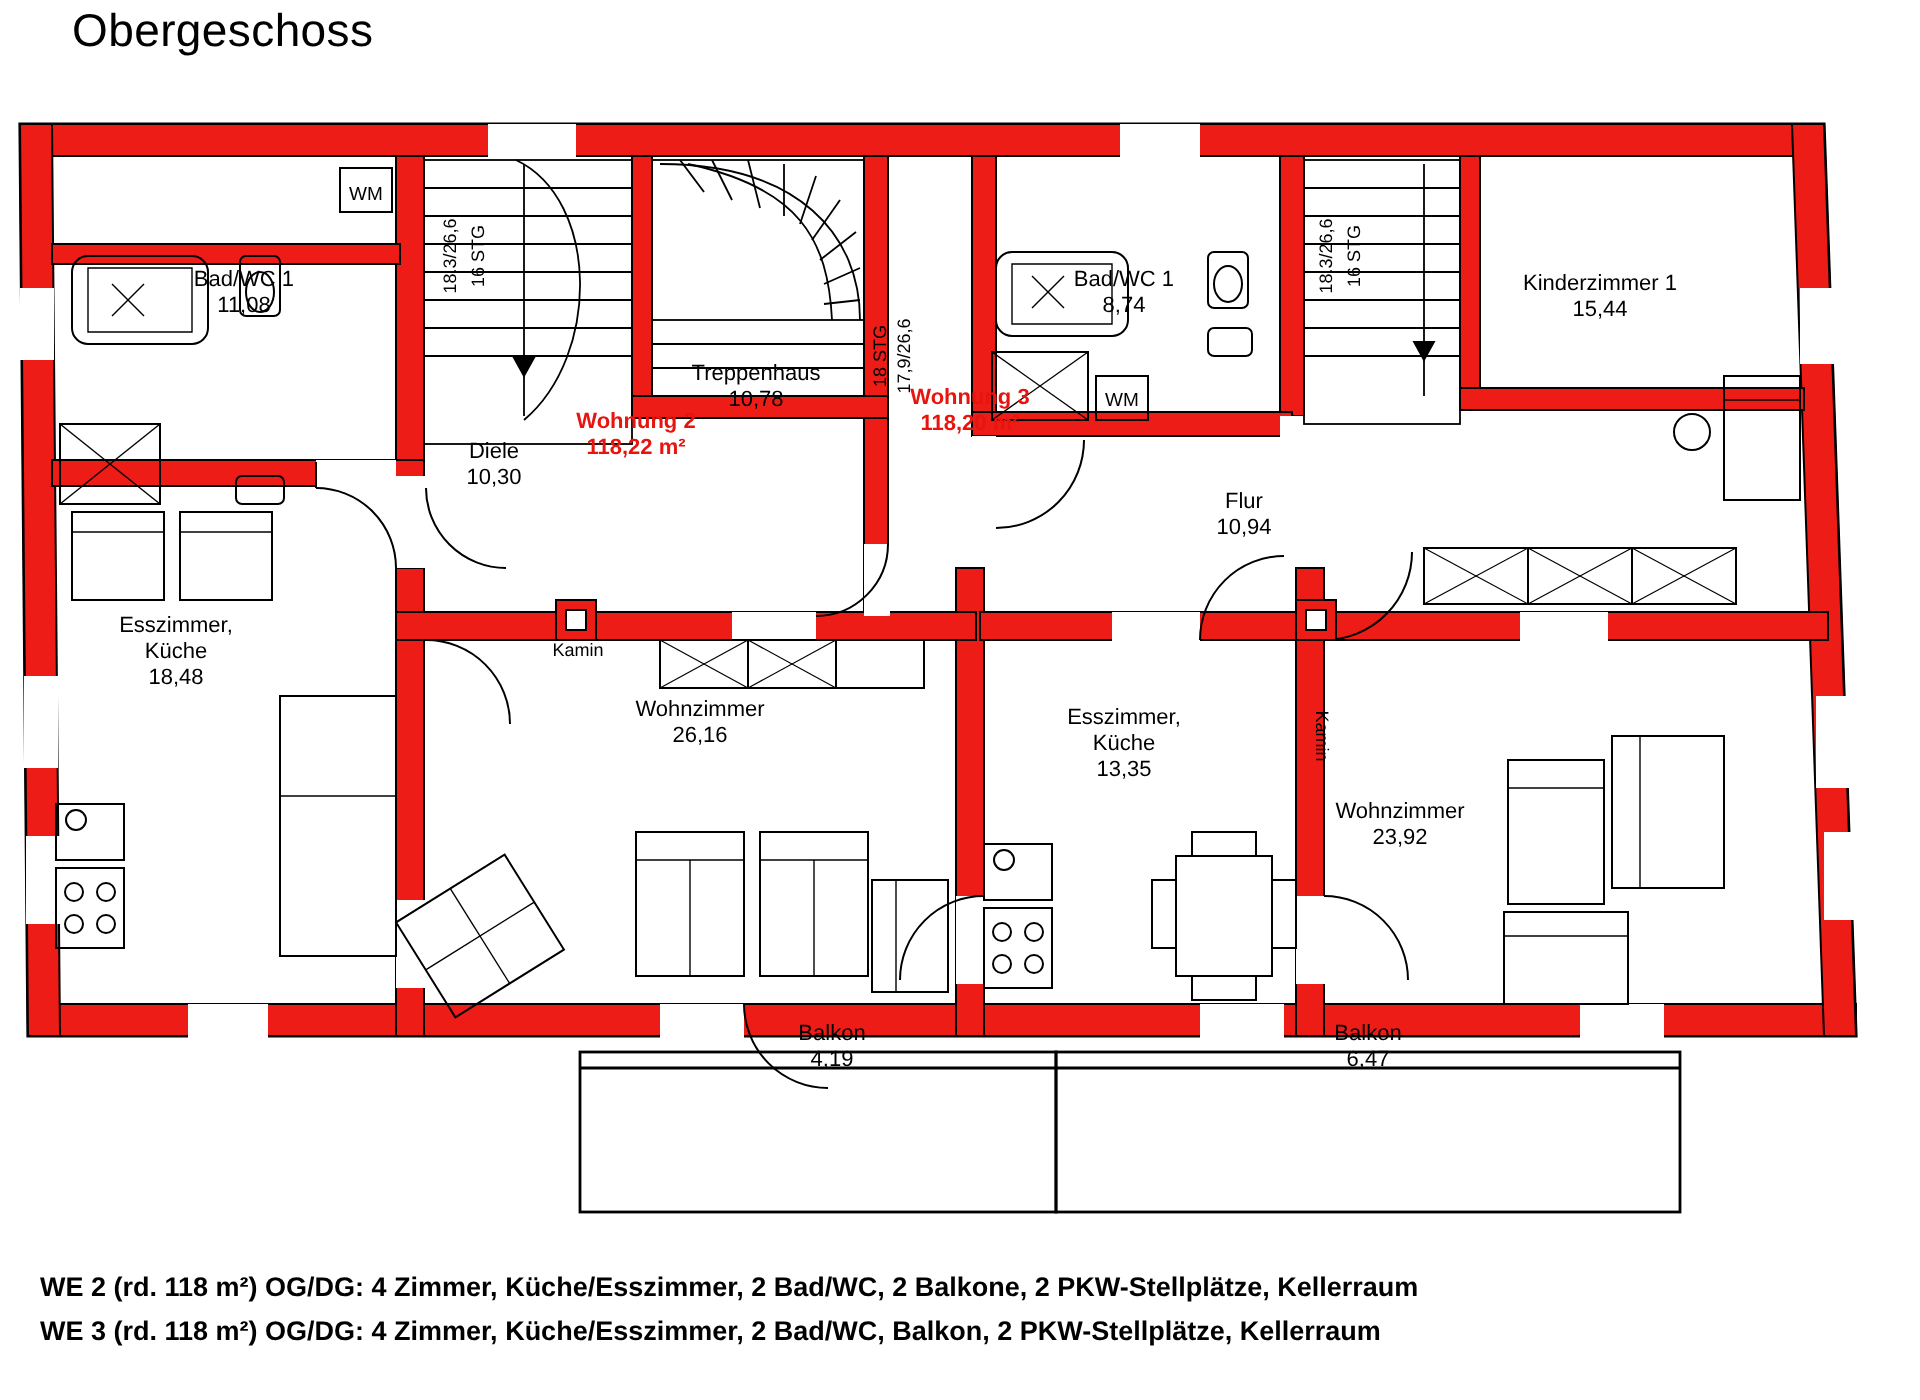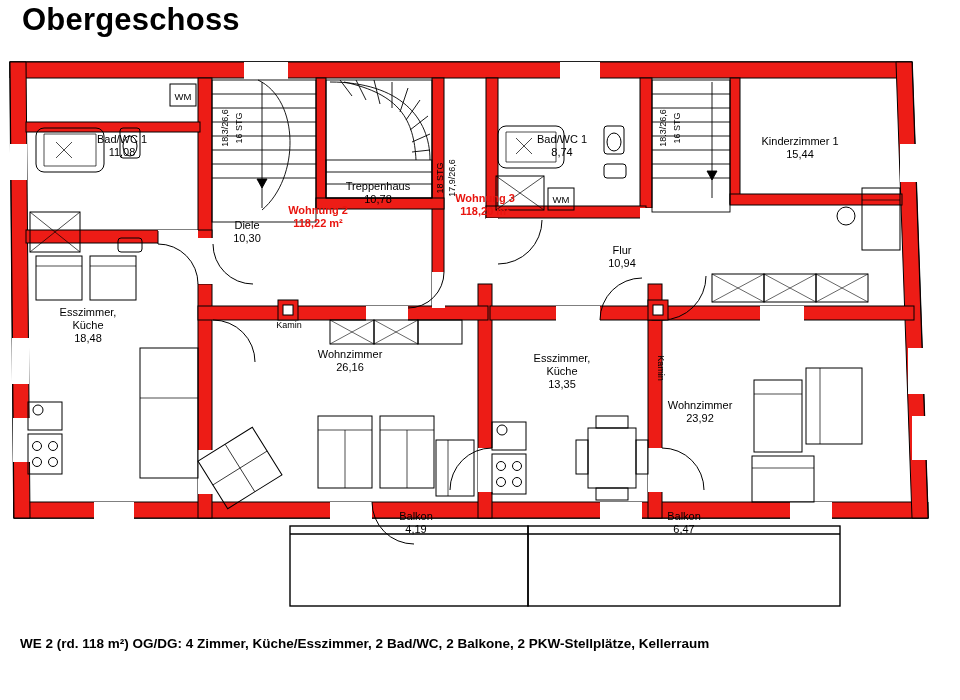--- a/index.html
+++ b/index.html
@@ -2,22 +2,22 @@
 <html><head>
 <meta charset="utf-8">
 <style>
   html,body{margin:0;padding:0;}
   body{
     width:960px;height:700px;background:#ffffff;
     font-family:"Liberation Sans", sans-serif;
     color:#000;overflow:hidden;position:relative;
   }
   .title{
-    position:absolute;left:22px;top:2px;
-    font-size:31px;font-weight:bold;letter-spacing:.2px;
+    position:absolute;left:36px;top:2px;
+    font-size:23px;font-weight:normal;letter-spacing:.2px;
   }
   .plan{
     position:absolute;left:0;top:48px;width:960px;height:580px;
   }
   .legend{
     position:absolute;left:20px;top:636px;width:930px;
     font-size:13.5px;font-weight:bold;
   }
   .legend .line{margin-bottom:7px;white-space:nowrap;}
   .legend .u{}
@@ -346,13 +346,16 @@
     <text class="lbl-v" x="680" y="80" transform="rotate(-90 680 80)">16 STG</text>
   </g>
 
 </svg>
 </div>
 
 <div class="legend">
   <div class="line">
     <span class="u">WE 2 (rd. 118 m²) OG/DG:</span><span> 4 Zimmer, Küche/Esszimmer, 2 Bad/WC, 2 Balkone, 2 PKW-Stellplätze, Kellerraum</span>
   </div>
+  <div class="line">
+    <span class="u">WE 3 (rd. 118 m²) OG/DG:</span><span> 4 Zimmer, Küche/Esszimmer, 2 Bad/WC, Balkon, 2 PKW-Stellplätze, Kellerraum</span>
+  </div>
 </div>
 
 </body></html>

